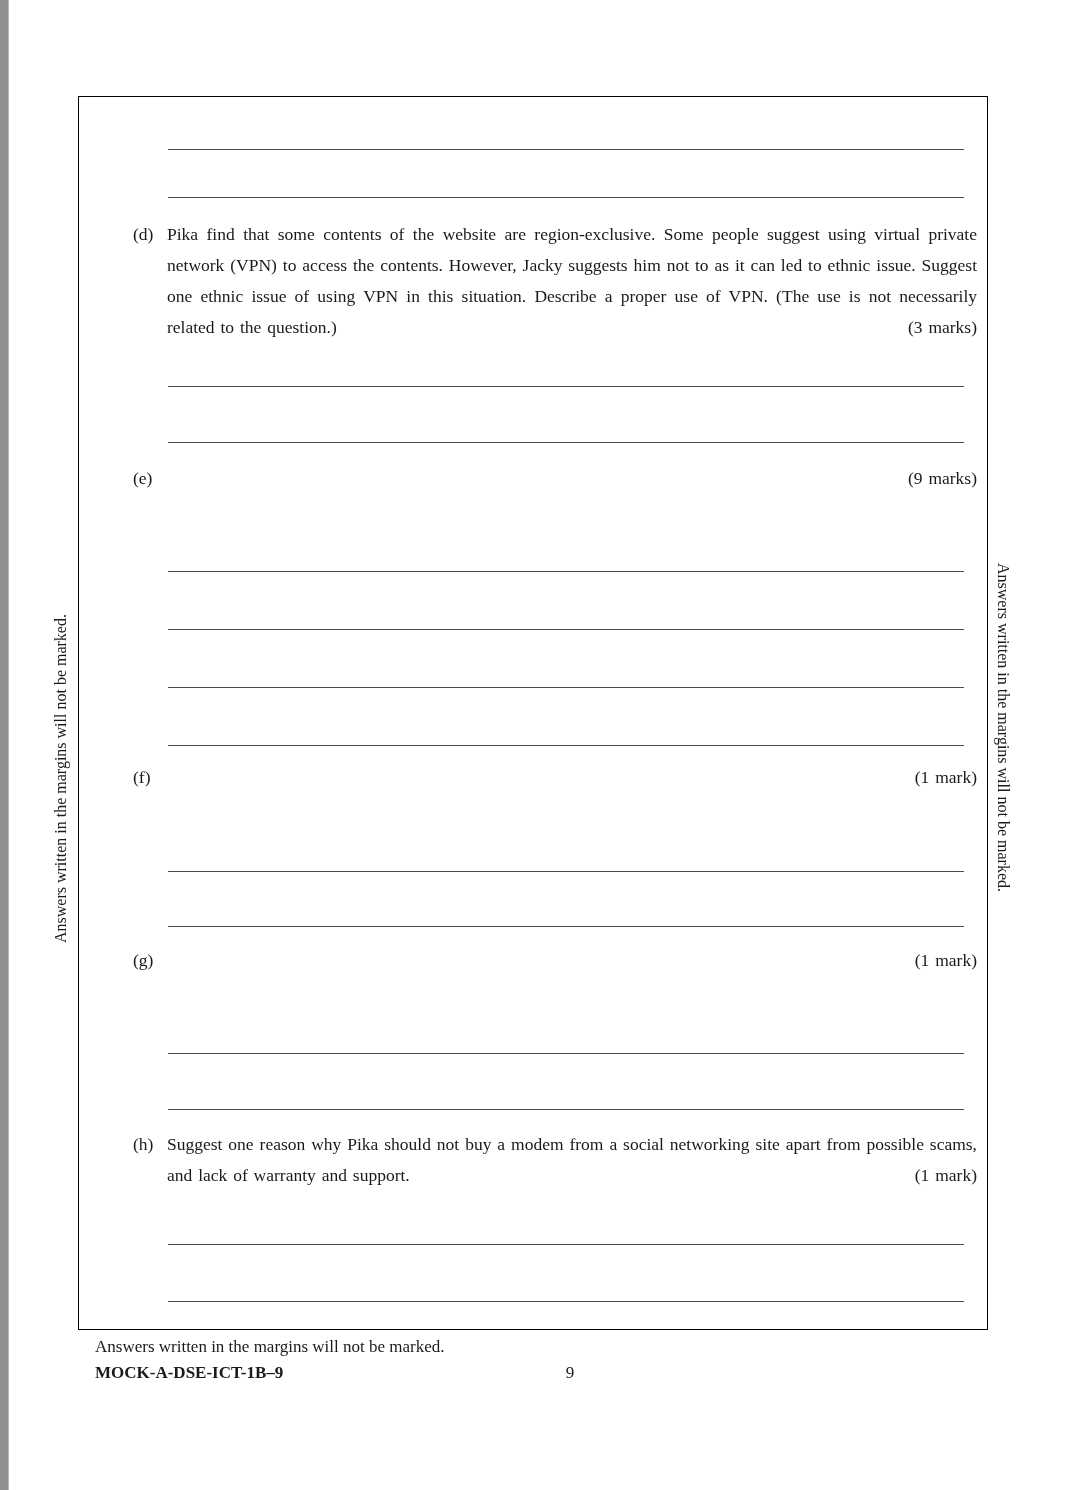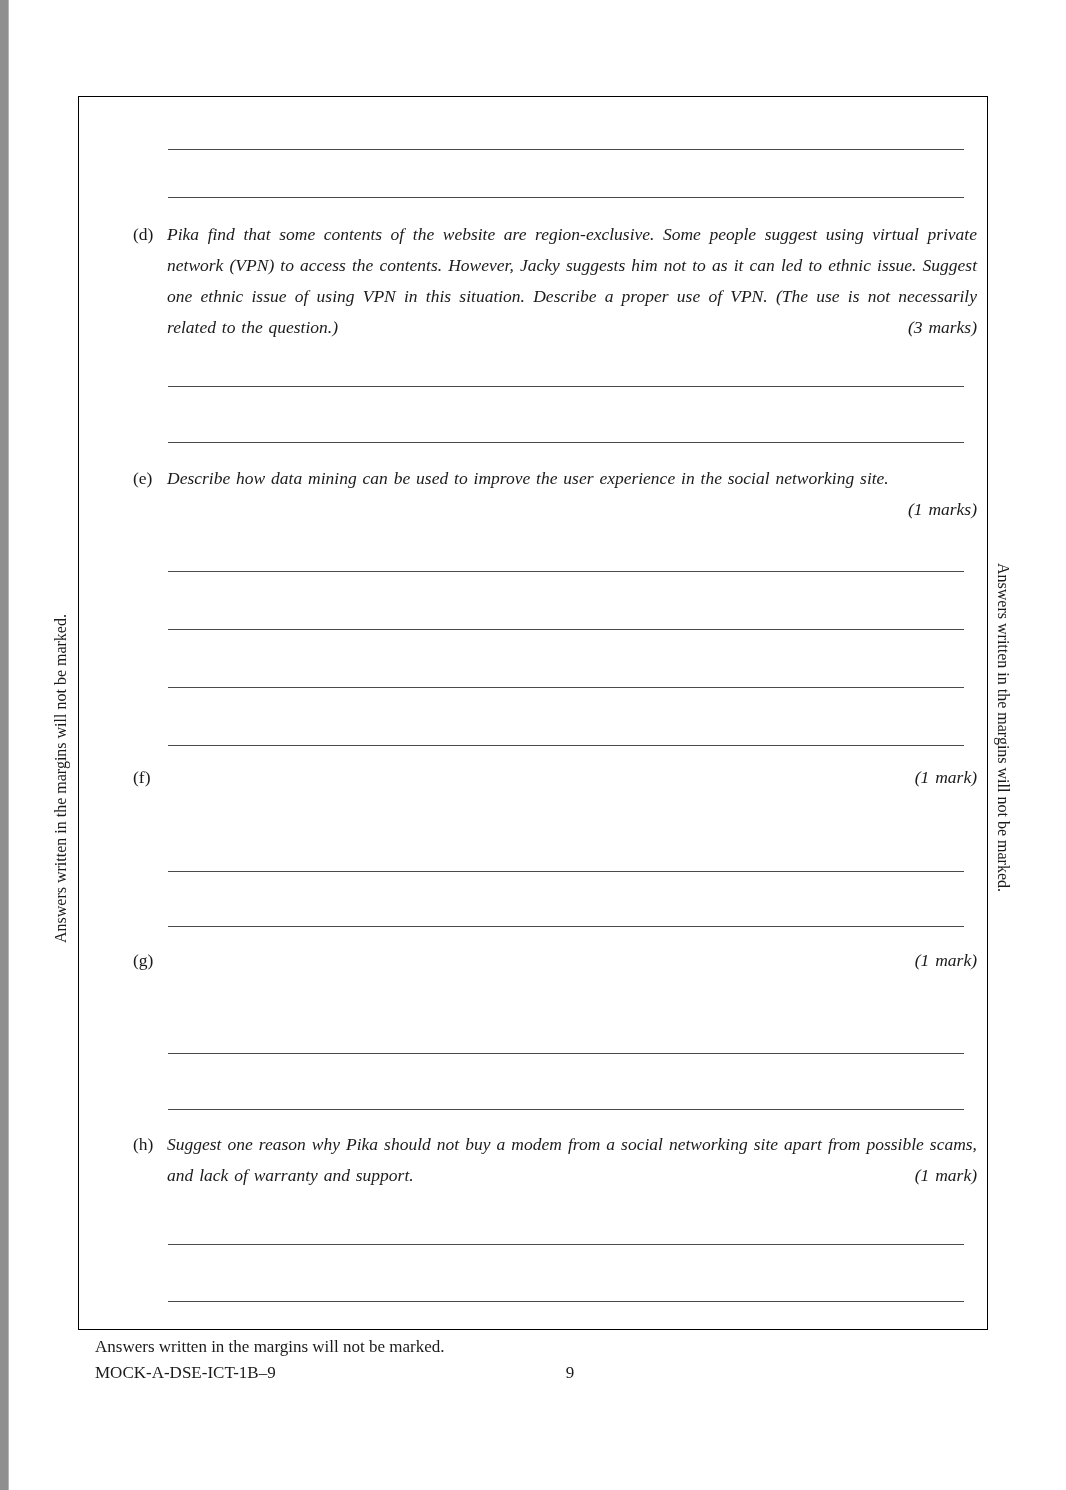--- a/index.html
+++ b/index.html
@@ -44,21 +44,20 @@
     line-height: 31px;
   }
   .qlabel {
     position: absolute;
     left: -34px;
     top: 0;
   }
   .qtext {
     text-align: justify;
     word-spacing: 1.5px;
-    font-style: italic;
   }
   .marks {
     float: right;
     margin-left: 25px;
   }
   .margin-note {
     position: absolute;
     font-size: 16px;
     color: #1a1a1a;
     white-space: nowrap;
@@ -75,20 +74,21 @@
   }
   .footer-note {
     position: absolute;
     left: 95px; top: 1337px;
     font-size: 17px;
   }
   .footer-code {
     position: absolute;
     left: 95px; top: 1363px;
     font-size: 17px;
+    font-weight: bold;
   }
   .page-number {
     position: absolute;
     left: 540px; top: 1363px;
     width: 60px;
     text-align: center;
     font-size: 17px;
   }
 </style>
 </head>
@@ -113,22 +113,21 @@
         <span class="marks">(3 marks)</span>
       </div>
     </div>
 
     <div class="answer-line" style="top:289px"></div>
     <div class="answer-line" style="top:345px"></div>
 
     <div class="question" style="top:366px">
       <span class="qlabel">(e)</span>
       <div class="qtext">
-        <span>Describe how data mining can be used to improve the user experience in the social networking site.</span>
-        <span class="marks">(1 marks)</span>
+        <span class="marks">(9 marks)</span>
       </div>
     </div>
 
     <div class="answer-line" style="top:474px"></div>
     <div class="answer-line" style="top:532px"></div>
     <div class="answer-line" style="top:590px"></div>
     <div class="answer-line" style="top:648px"></div>
 
     <div class="question" style="top:665px">
       <span class="qlabel">(f)</span>

